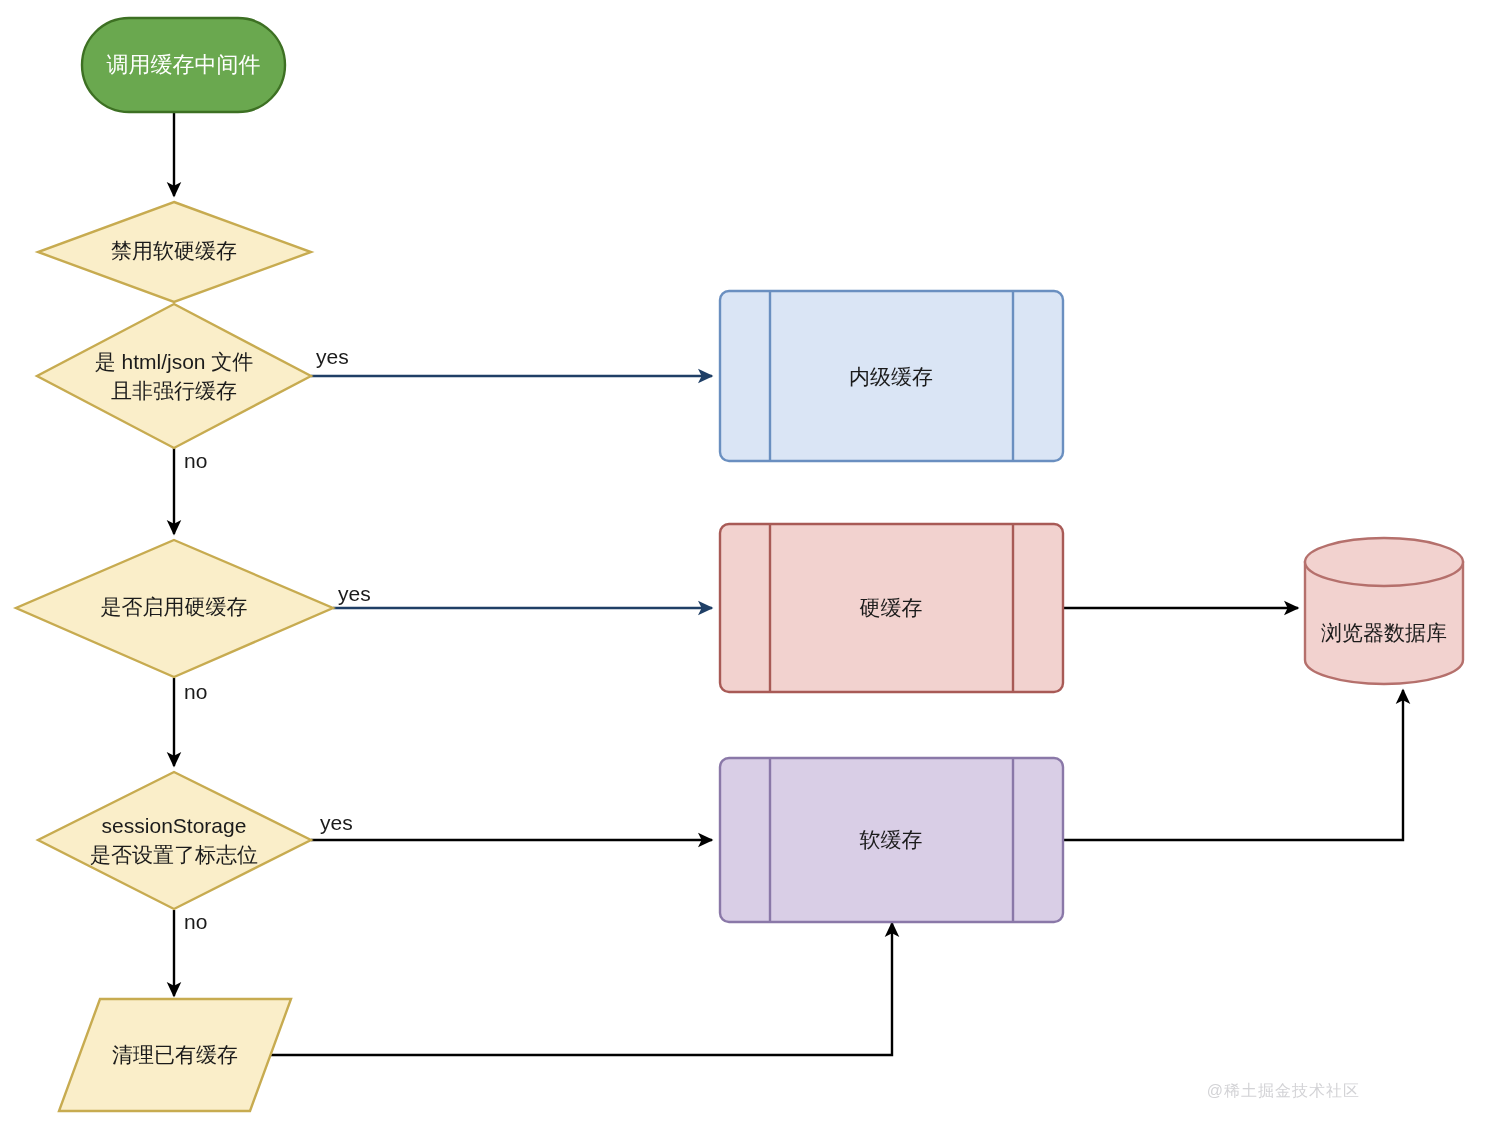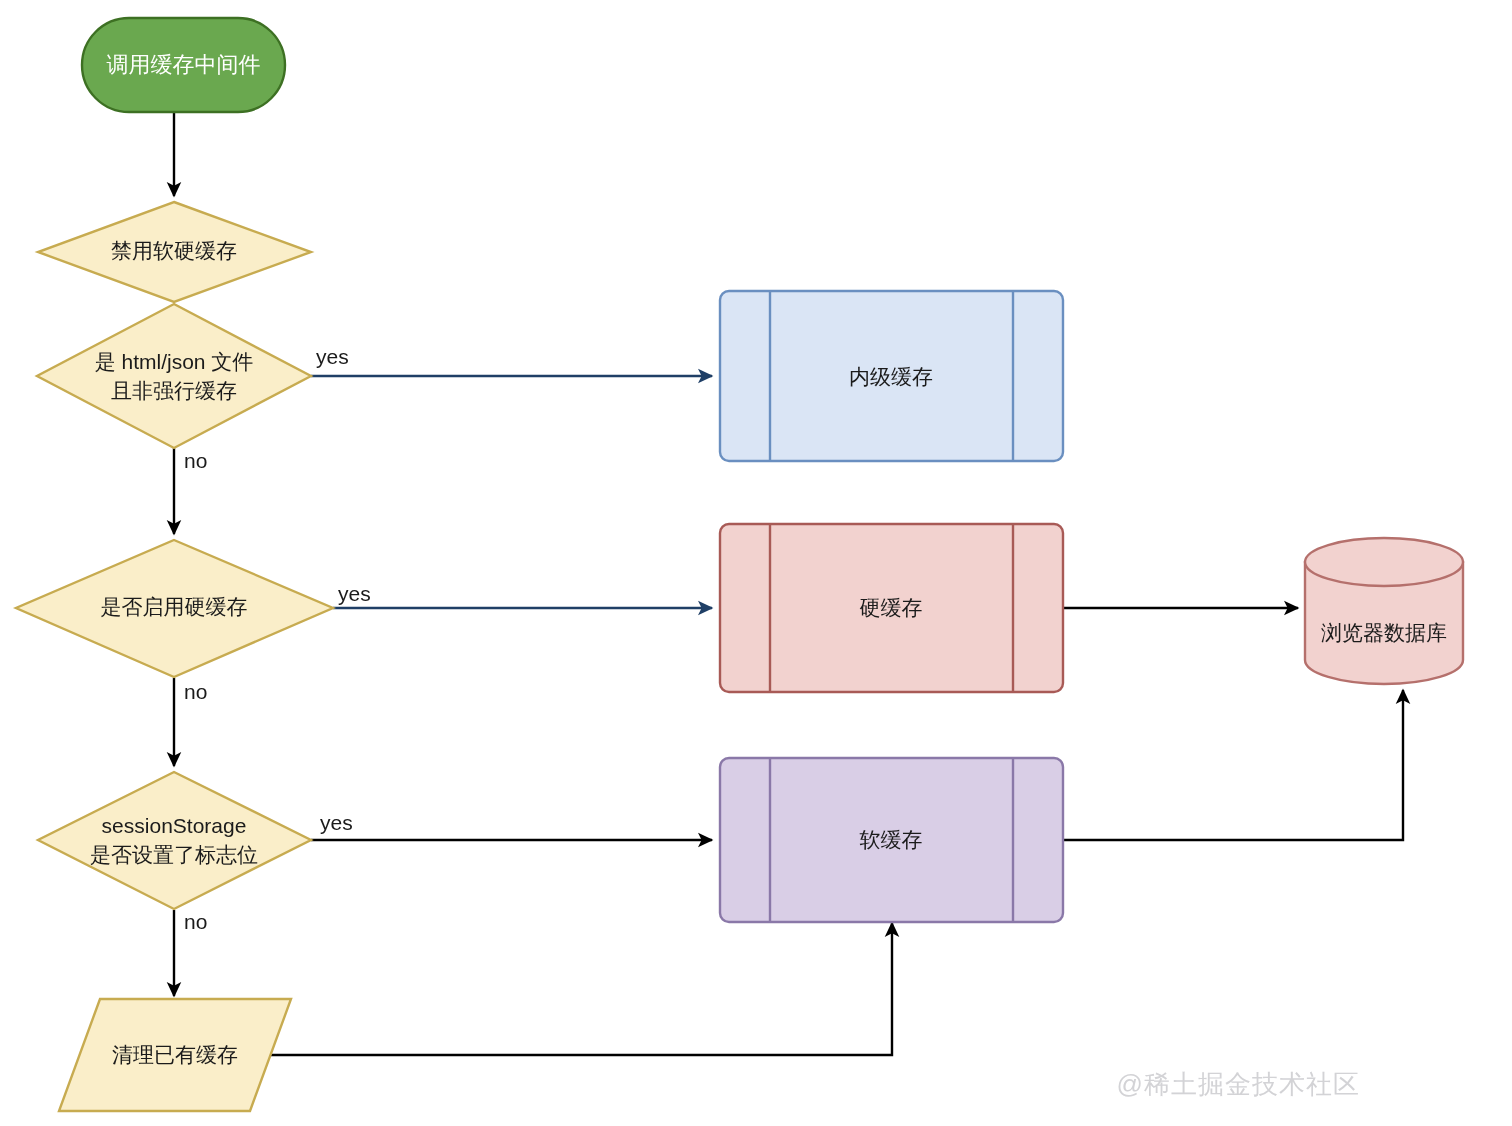--- a/index.html
+++ b/index.html
@@ -45,21 +45,21 @@
   }
   .edge-line {
     fill: none;
     stroke-width: 2.4px;
   }
   .watermark {
     position: absolute;
     right: 28px;
     bottom: 24px;
     font-family: "Liberation Sans", "DejaVu Sans", sans-serif;
-    font-size: 26px;
+    font-size: 16px;
     color: #d3d3d6;
     letter-spacing: 1px;
     user-select: none;
   }
 </style>
 </head>
 <body>
 
 <div id="diagram-root">
 

